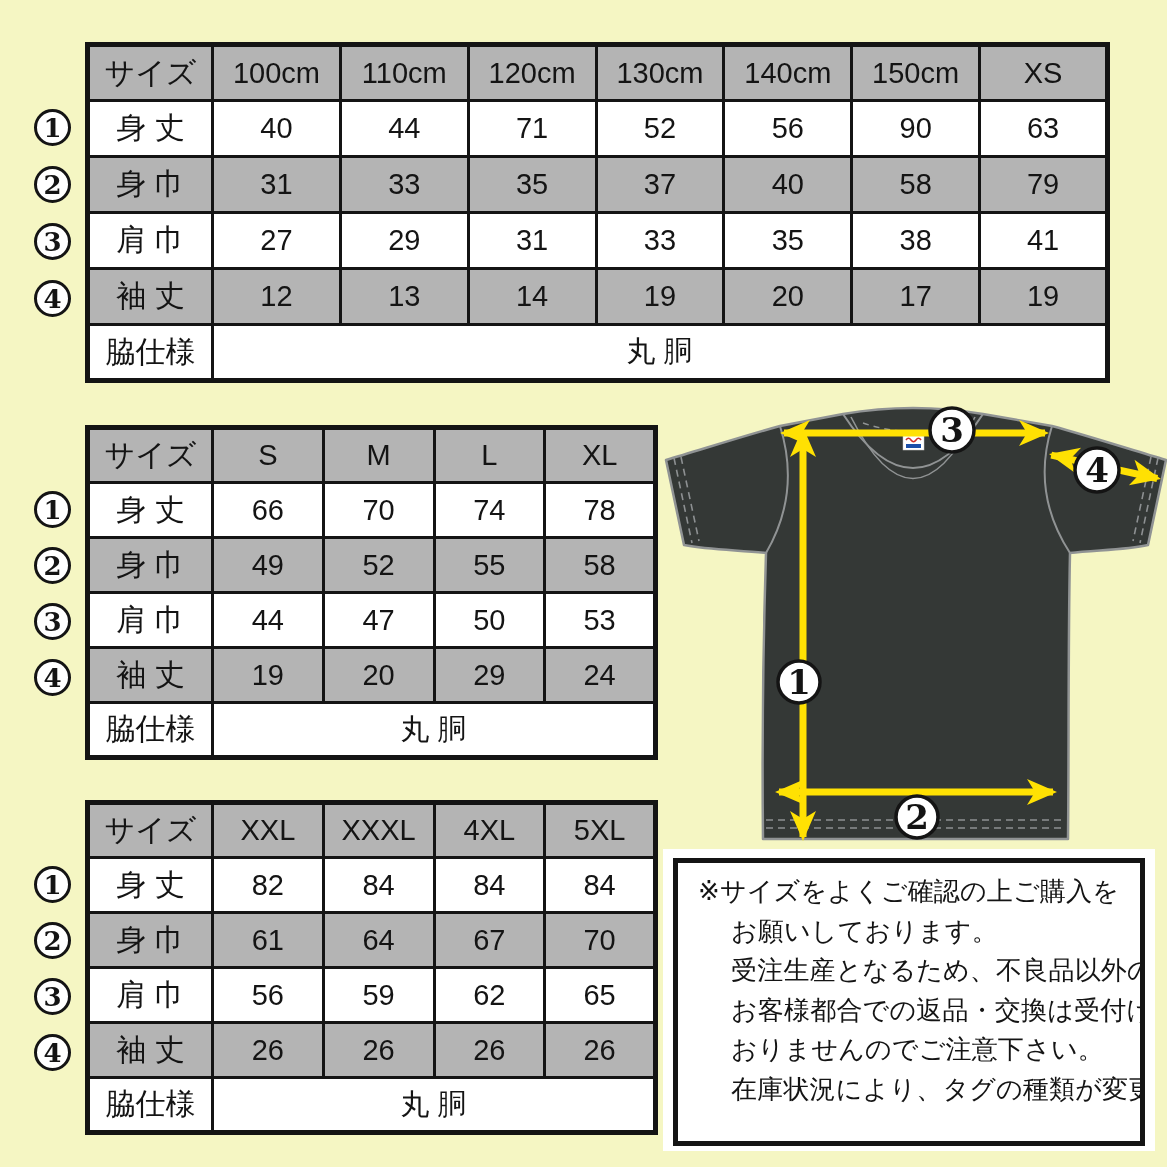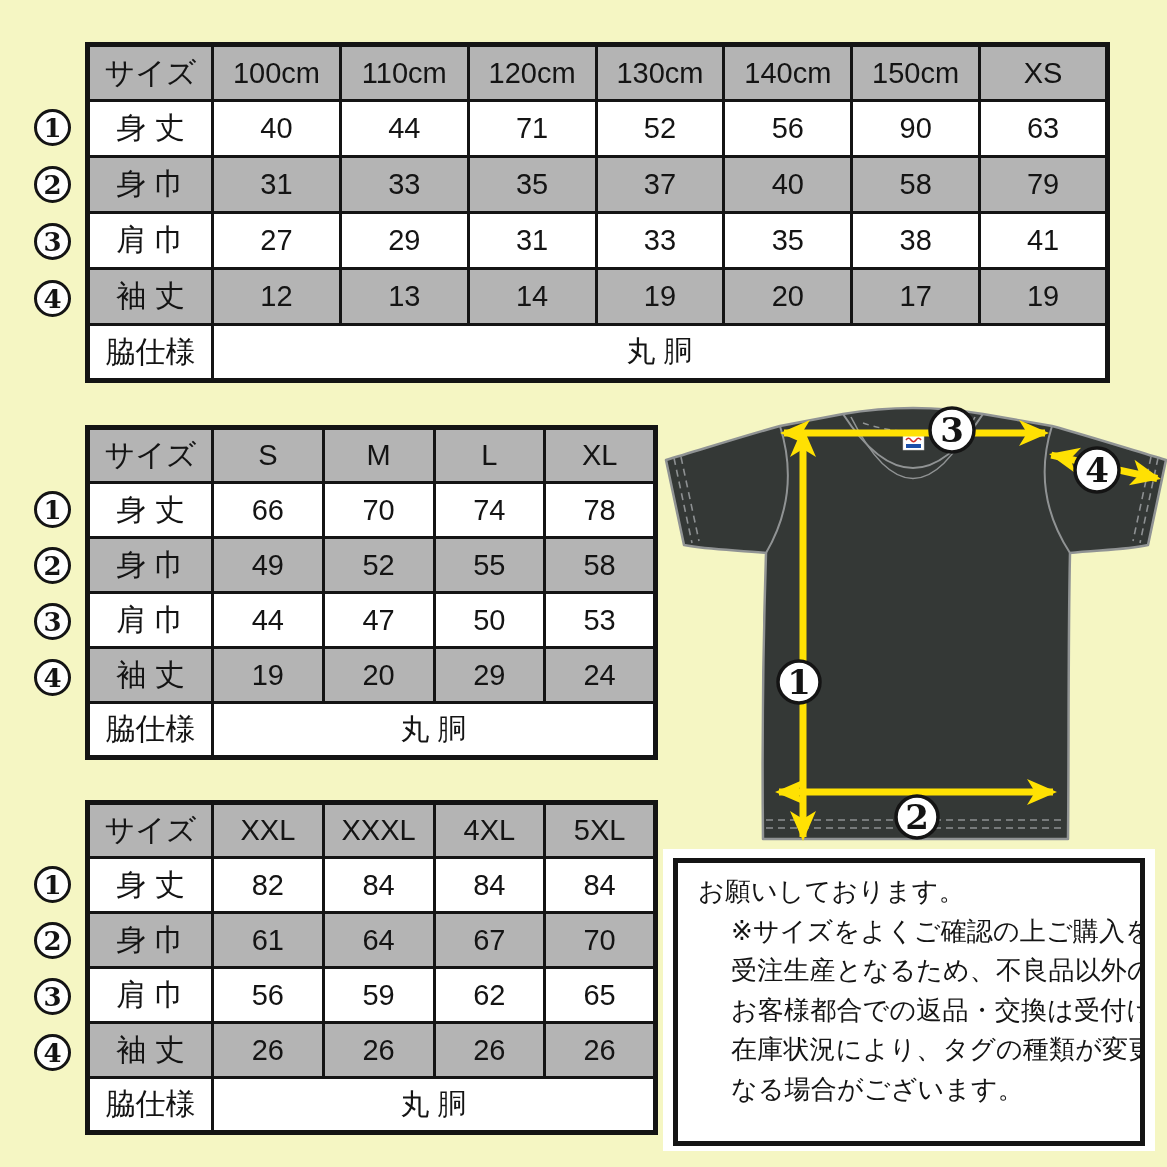--- a/index.html
+++ b/index.html
@@ -316,22 +316,22 @@
       <text class="circ-num" x="257" y="431" font-size="34" text-anchor="middle" fill="#141414">2</text>
       <circle cx="292" cy="32" r="22" fill="#ffffff" stroke="#141414" stroke-width="3.5"></circle>
       <text class="circ-num" x="292" y="44" font-size="34" text-anchor="middle" fill="#141414">3</text>
       <circle cx="437" cy="72" r="22" fill="#ffffff" stroke="#141414" stroke-width="3.5"></circle>
       <text class="circ-num" x="437" y="84" font-size="34" text-anchor="middle" fill="#141414">4</text>
     </g>
   </svg>
 
   <div class="note">
     <div class="note-frame">
+      <div class="note-line">※サイズをよくご確認の上ご購入を</div>
       <div class="note-line">お願いしております。</div>
-      <div class="note-line">※サイズをよくご確認の上ご購入を</div>
       <div class="note-line">受注生産となるため、不良品以外の</div>
       <div class="note-line">お客様都合での返品・交換は受付けて</div>
+      <div class="note-line">おりませんのでご注意下さい。</div>
       <div class="note-line">在庫状況により、タグの種類が変更に</div>
-      <div class="note-line">なる場合がございます。</div>
     </div>
   </div>
 
 </div>
 
 </body></html>

